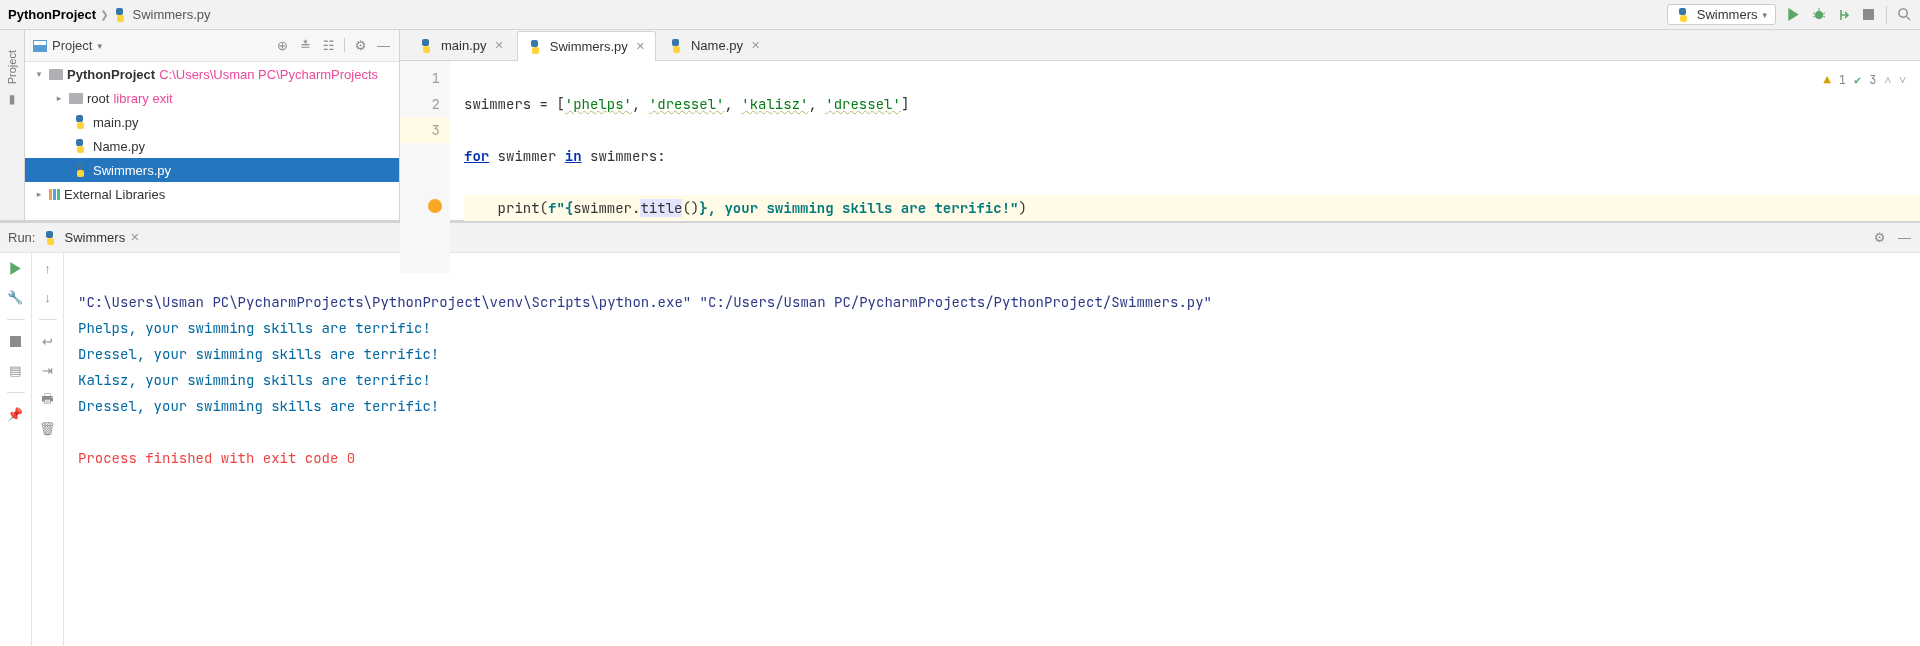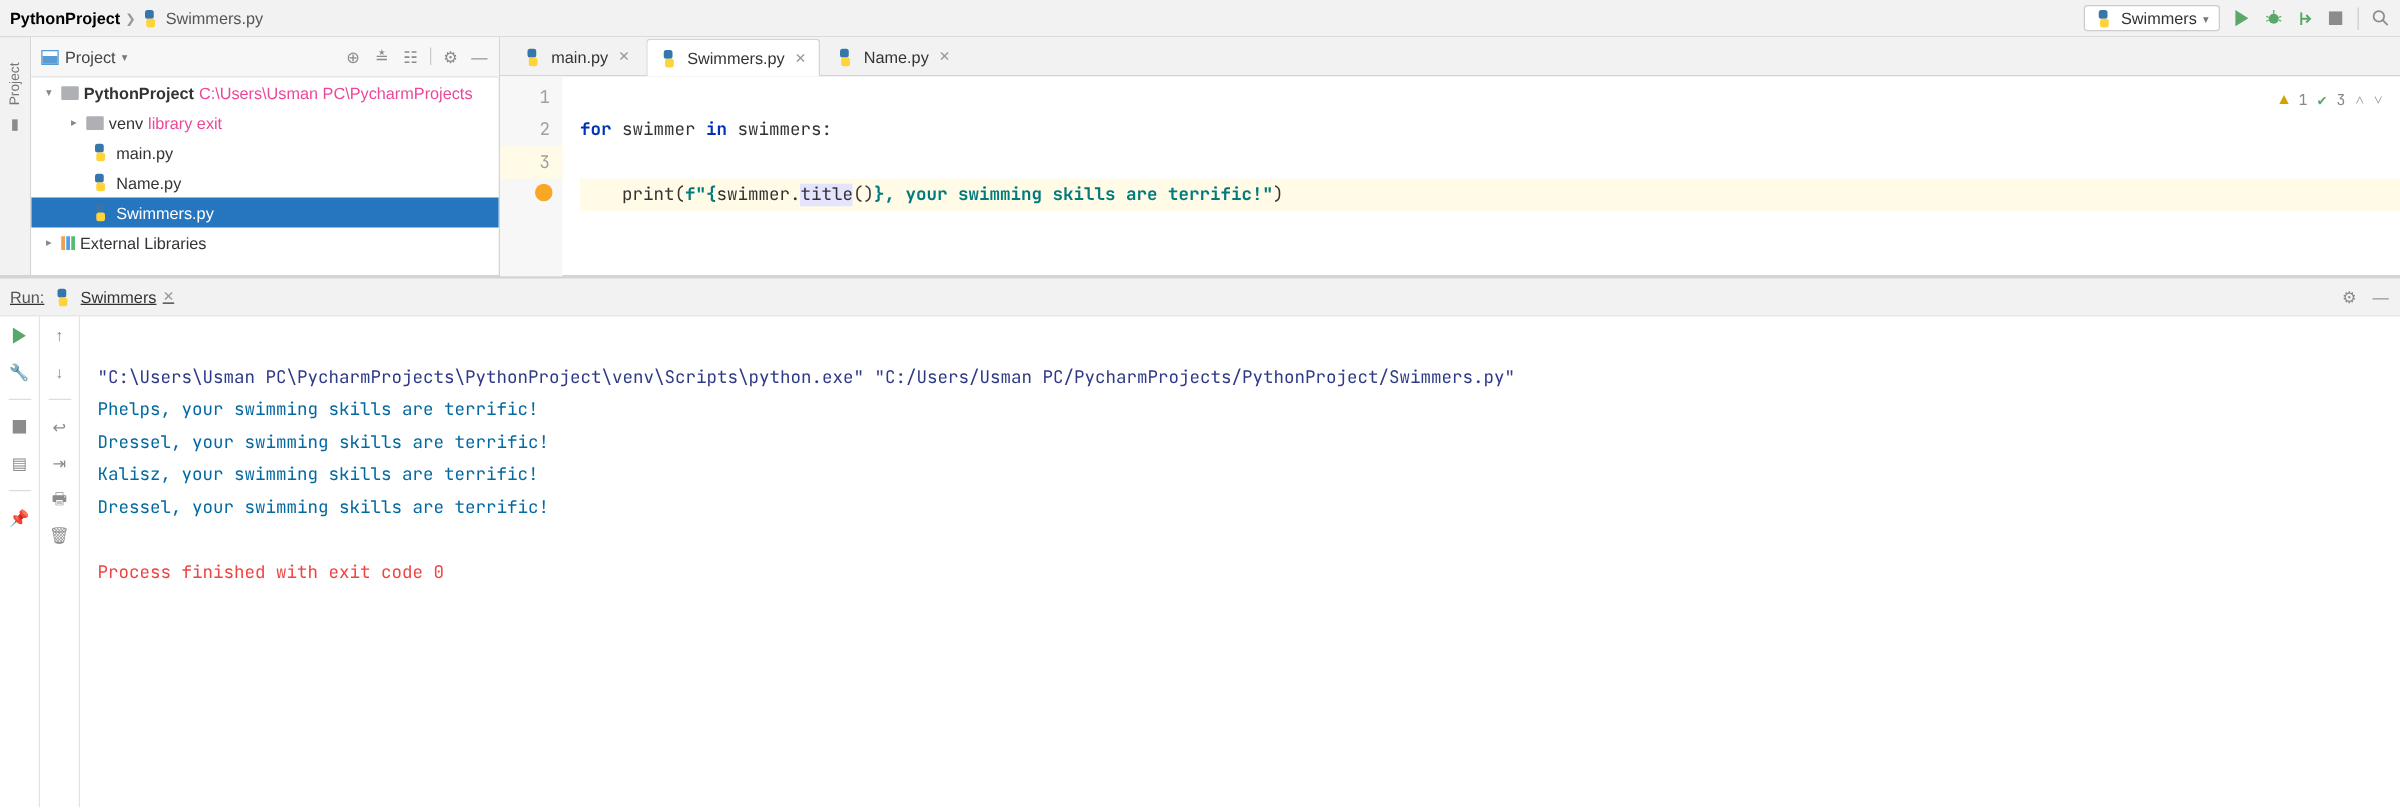--- a/index.html
+++ b/index.html
@@ -37,32 +37,32 @@
 .tabs { height:32px; display:flex; align-items:flex-end; border-bottom:1px solid #d4d4d4; background:#f2f2f2; padding-left:8px; }
 .tab { height:30px; display:flex; align-items:center; gap:6px; padding:0 10px; border:1px solid transparent; border-bottom:none; border-top-left-radius:3px; border-top-right-radius:3px; margin-right:2px; font-size:13px; cursor:pointer; }
 .tab.act { background:#fff; border-color:#d4d4d4; position:relative; top:1px; }
 .tab .cls { color:#999; font-size:11px; margin-left:2px; }
 .editor { flex:1; display:flex; position:relative; font-family:"JetBrains Mono",Consolas,monospace; font-size:14px; line-height:26px; }
 .gutter { width:50px; background:#f7f7f7; text-align:right; color:#a0a0a0; padding:4px 10px 0 0; user-select:none; }
 .code { flex:1; padding:4px 0 0 14px; white-space:pre; position:relative; }
 .ln { height:26px; position:relative; }
 .ln.hl { background:#fffbe6; }
 .bulb { position:absolute; left:-36px; top:4px; width:14px; height:14px; background:#f9a825; border-radius:50%; }
-.k-kw { color:#0033b3; font-weight:bold; }
+.k-kw { color:#0033b3; font-weight:bold;text-decoration:underline; }
 .k-str { color:#067d17; }
 .k-str2 { color:#007a7c; font-weight:bold; }
 .k-wavy { text-decoration:underline wavy #bdb76b; text-decoration-thickness:1px; }
 .k-id-hl { background:#e4e4ff; }
 .inspect { position:absolute; top:6px; right:14px; display:flex; gap:8px; align-items:center; font-size:12px; color:#888; z-index:5; }
 .inspect .warn { color:#d6a100; }
 .inspect .ok { color:#59a869; }
 .crumb { height:24px; border-top:1px solid #e4e4e4; padding-left:72px; font-size:12px; color:#888; display:flex; align-items:center; background:#fafafa; }
 .run-pane { border-top:3px solid #d4d4d4; display:flex; flex-direction:column; height:426px; }
 .rp-hdr { height:30px; background:#f2f2f2; display:flex; align-items:center; justify-content:space-between; padding:0 8px; border-bottom:1px solid #e4e4e4; }
-.rp-hdr .lft { display:flex; align-items:center; gap:8px;text-decoration:underline; }
+.rp-hdr .lft { display:flex; align-items:center; gap:8px; }
 .rp-body { flex:1; display:flex; }
 .rp-tl { width:32px; border-right:1px solid #e4e4e4; display:flex; flex-direction:column; align-items:center; padding-top:8px; gap:14px; color:#8c8c8c; }
 .rp-tl2 { width:32px; border-right:1px solid #e4e4e4; display:flex; flex-direction:column; align-items:center; padding-top:8px; gap:14px; color:#8c8c8c; }
 .rp-out { flex:1; padding:10px 14px; font-family:"JetBrains Mono",Consolas,monospace; font-size:14px; line-height:26px; white-space:pre; overflow:auto; }
 .o-path { color:#2e3a87; }
 .o-norm { color:#0369a1; }
 .o-exit { color:#ef4444; }
 svg { display:block; }
 </style>
 </head>
@@ -142,21 +142,21 @@
     <div class="tree">
       <div class="row">
         <span class="exp">▾</span>
         <span class="fold-ico"></span>
         <span style="font-weight:600;">PythonProject</span>
         <span class="dim">C:\Users\Usman PC\PycharmProjects</span>
       </div>
       <div class="row ind1">
         <span class="exp">▸</span>
         <span class="fold-ico"></span>
-        <span>venv</span>
+        <span>root</span>
         <span class="dim">library exit</span>
       </div>
       <div class="row ind2">
         <span class="py-ico"></span>
         <span>main.py</span>
       </div>
       <div class="row ind2">
         <span class="py-ico"></span>
         <span>Name.py</span>
       </div>
@@ -202,20 +202,21 @@
           <span>3</span>
         <span style="color:#888;">˄</span>
         <span style="color:#888;">˅</span>
       </div>
       <div class="gutter">
         <div>1</div>
         <div>2</div>
         <div style="background:#fffbe6;margin-right:-10px;padding-right:10px;">3</div>
       </div>
       <div class="code">
+<div class="ln"><span>swimmers = [</span><span class="k-str k-wavy">'phelps'</span><span>, </span><span class="k-str k-wavy">'dressel'</span><span>, </span><span class="k-str k-wavy">'kalisz'</span><span>, </span><span class="k-str k-wavy">'dressel'</span><span>]</span></div>
 <div class="ln"><span class="k-kw">for</span><span> swimmer </span><span class="k-kw">in</span><span> swimmers:</span></div>
 <div class="ln hl"><span class="bulb"></span><span>    print(</span><span class="k-str2">f"</span><span class="k-str2">{</span><span>swimmer</span><span>.</span><span class="k-id-hl">title</span><span>()</span><span class="k-str2">}</span><span class="k-str2">, your swimming skills are terrific!"</span><span>)</span></div>
       </div>
     </div>
   </div>
 </div>
 
 <div class="run-pane">
   <div class="rp-hdr">
     <div class="lft">

